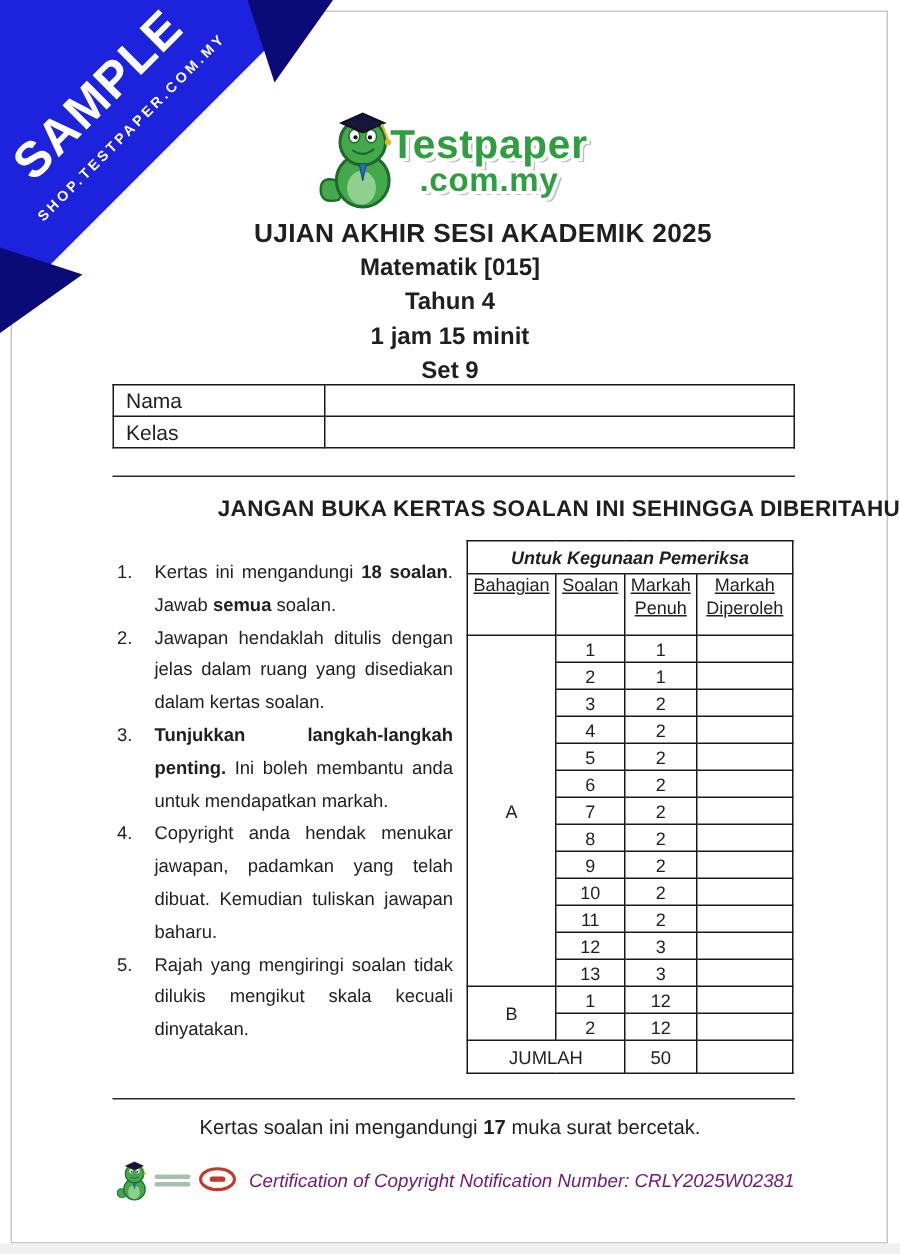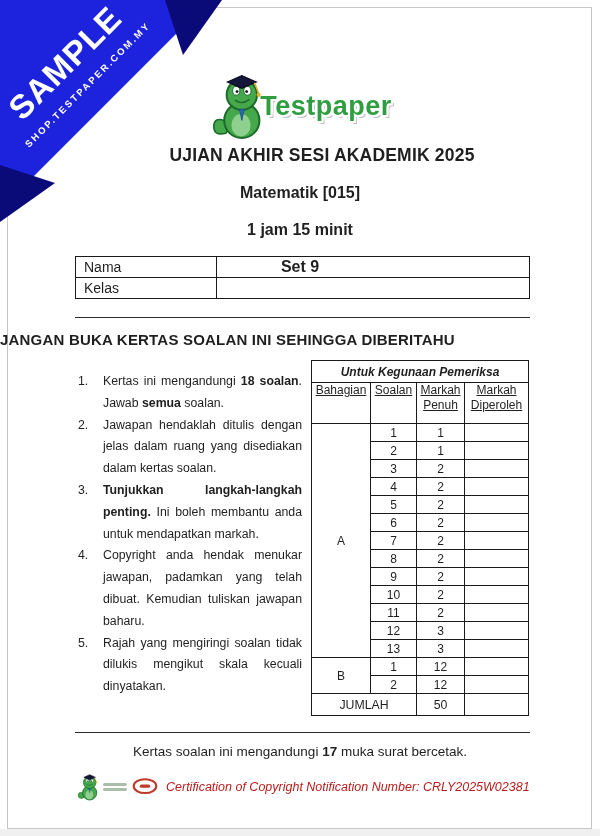--- a/index.html
+++ b/index.html
@@ -26,32 +26,32 @@
     color:var(--logo-green,#2f9e41);font-weight:800;letter-spacing:.5px;
     text-shadow:-2px -2px 0 #fff,2px -2px 0 #fff,-2px 2px 0 #fff,2px 2px 0 #fff,
                  0 -2px 0 #fff,0 2px 0 #fff,-2px 0 0 #fff,2px 0 0 #fff,3px 3px 0 #bdbdbd;
   }
   .logo-line1{font-size:27px;line-height:28px;}
   .logo-line2{font-size:22px;line-height:23px;margin-top:-2px;}
 
   
   .titles{position:absolute;top:144px;left:0;width:100%;text-align:center;font-weight:700;}
   .t1{font-size:17.5px;line-height:23px;letter-spacing:.2px;padding-left:44px;}
-  .t2{font-size:16px;line-height:23px;margin-top:14px;}
+  .t2{font-size:16px;line-height:23px;}
 
   
   .student{position:absolute;left:75px;top:256px;width:455px;border-collapse:collapse;table-layout:fixed;}
   .student td{border:1.6px solid #1a1a1a;height:20px;font-size:14px;padding:0 0 0 8px;}
   .student td.label{width:132px;}
 
   .rule{position:absolute;left:75px;width:455px;border-top:1.6px solid #2b2b2b;height:0;}
   .rule-top{top:317px;}
   .rule-bottom{top:732px;}
 
-  .warning{position:absolute;top:331px;left:0;width:100%;text-align:left;font-size:15px;font-weight:600;letter-spacing:.2px;}
+  .warning{position:absolute;top:331px;left:0;width:100%;text-align:right;font-size:15px;font-weight:600;letter-spacing:.2px;}
 
   
   .instructions{position:absolute;left:78px;top:371px;width:224px;font-size:12.3px;line-height:21.8px;text-align:justify;}
   .inst-item{position:relative;padding-left:25px;}
   .inst-num{position:absolute;left:0;top:0;}
   .inst-text b{font-weight:700;}
 
   
   .marks{position:absolute;left:311px;top:360px;width:217px;border-collapse:collapse;table-layout:fixed;border:1.8px solid #111;}
   .marks td{border:1.3px solid #1a1a1a;text-align:center;font-size:12px;padding:0;}
@@ -62,21 +62,21 @@
   .mt-total td{height:21px;font-size:12.3px;}
 
   
   .page-note{position:absolute;top:744px;left:0;width:100%;text-align:center;font-size:13.5px;}
   .page-note b{font-weight:700;}
   .cert-row{position:absolute;left:76px;top:772px;display:flex;align-items:center;gap:5px;}
   .mini-mascot{width:26px;height:30px;}
   .mini-logo-text{width:24px;height:9px;display:flex;flex-direction:column;gap:2px;margin-left:-4px;}
   .mini-logo-text i{display:block;height:3px;background:#a9bfa9;border-radius:2px;}
   .red-badge{width:26px;height:18px;}
-  .cert-text{font-size:12.5px;font-style:italic;color:#b91c1c;margin-left:3px;}
+  .cert-text{font-size:12.5px;font-style:italic;color:#701a75;margin-left:3px;}
 </style>
 </head>
 <body>
 
 <svg width="0" height="0" style="position:absolute" aria-hidden="true">
   <defs>
     <symbol id="mascot-sym" viewBox="0 0 80 92">
       <path d="M22,80 Q6,84 7,70 Q8,60 20,64 L26,74 Z" fill="#45a84b" stroke="#1d6b2c" stroke-width="2"></path>
       <ellipse cx="42" cy="64" rx="22" ry="22" fill="#45a84b" stroke="#1d6b2c" stroke-width="2.5"></ellipse>
       <ellipse cx="41" cy="70" rx="12" ry="14" fill="#8fd08f"></ellipse>
@@ -106,26 +106,28 @@
     <text class="ribbon-title" transform="translate(73,71) rotate(-45)" text-anchor="middle">SAMPLE</text>
     <text class="ribbon-sub" transform="translate(90,87) rotate(-45)" text-anchor="middle">SHOP.TESTPAPER.COM.MY</text>
   </svg>
 
   <div class="logo">
     <svg class="mascot">
         <use href="#mascot-sym" xlink:href="#mascot-sym"></use>
       </svg>
     <div class="logo-text">
       <div class="logo-line1">Testpaper</div>
+      <div class="logo-line2">.com.my</div>
     </div>
   </div>
 
   <div class="titles">
     <div class="t1">UJIAN AKHIR SESI AKADEMIK 2025</div>
     <div class="t2">Matematik [015]</div>
+    <div class="t2">Tahun 4</div>
     <div class="t2">1 jam 15 minit</div>
     <div class="t2">Set 9</div>
   </div>
 
   <table class="student">
     <tbody>
         <tr>
           <td class="label">Nama</td>
           <td class="value"></td>
         </tr>

